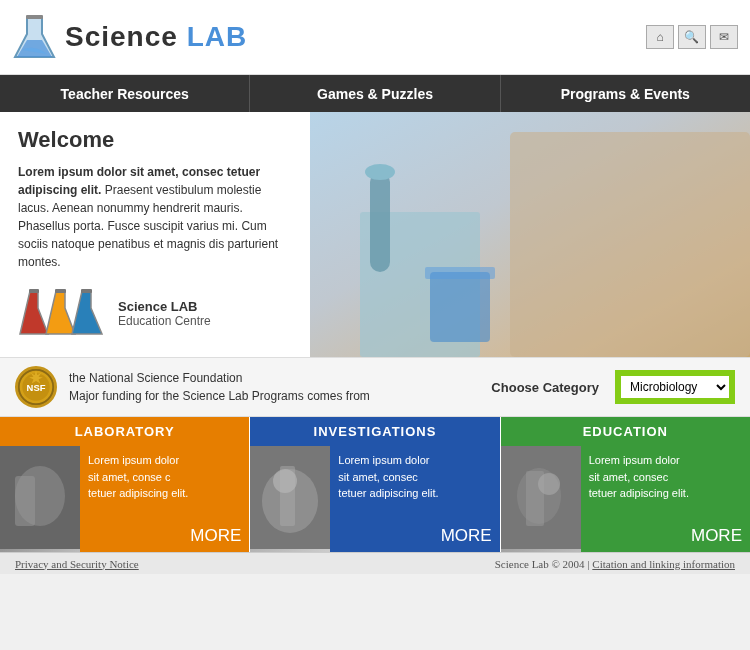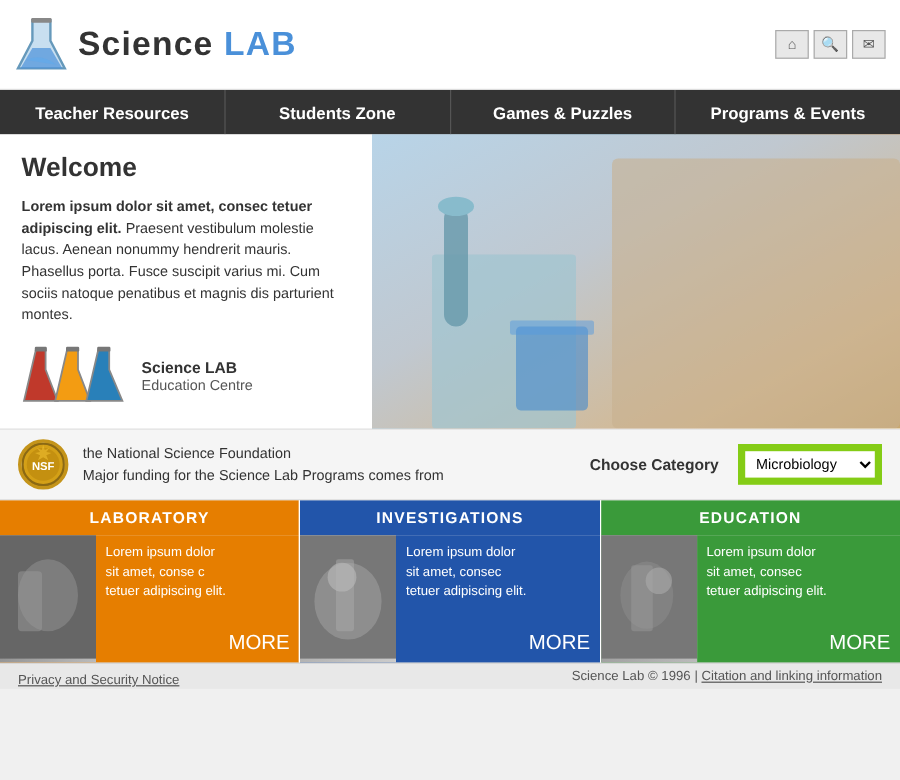--- a/index.html
+++ b/index.html
@@ -52,21 +52,21 @@
     .thumb-green { background: linear-gradient(135deg, #999 40%, #bbb 100%); }
     .cat-text-area { flex: 1; padding: 6px 8px; display: flex; flex-direction: row; justify-content: space-between; }
     .cat-desc { font-size: 11px; color: #fff; line-height: 1.5; }
     .cat-more-btn { align-self: flex-end; color: #fff; font-size: 17px; font-weight: normal; cursor: pointer; margin-top: 4px; }
     .cat-body-orange { background: #e67e00; }
     .cat-body-blue { background: #2255aa; }
     .cat-body-green { background: #3a9a3a; }
     .cat-divider { width: 1px; background: #fff; }
 
     
-    #footer { background: #e8e8e8; border-top: 1px solid #ccc; display: flex; justify-content: space-between; padding: 5px 15px; height: 22px; }
+    #footer { background: #e8e8e8; border-top: 1px solid #ccc; display: flex; align-items: center; justify-content: space-between; padding: 5px 15px; height: 22px; font-family: Liberation Serif, serif; }
     #footer-left a { font-size: 11px; color: #555; text-decoration: underline; }
     #footer-right { font-size: 11px; color: #555; }
     #footer-right a { color: #555; text-decoration: underline; }
   </style>
 </head>
 <body>
 
 <div id="header">
   <div id="logo-area">
 
@@ -83,21 +83,20 @@
   </div>
   <div id="header-icons">
     <div class="header-icon-btn">⌂</div>
     <div class="header-icon-btn">🔍</div>
     <div class="header-icon-btn">✉</div>
   </div>
 </div>
 
 <div id="nav">
   <div class="nav-item">Teacher Resources</div>
-  <div class="nav-item">Students Zone</div>
   <div class="nav-item">Games &amp; Puzzles</div>
   <div class="nav-item">Programs &amp; Events</div>
 </div>
 
 <div id="main">
   <div id="left-content">
     <div id="welcome-title">Welcome</div>
     <div id="welcome-text">
       <strong>Lorem ipsum dolor sit amet, consec tetuer adipiscing elit.</strong>
       <span> Praesent vestibulum molestie lacus. Aenean nonummy hendrerit mauris. Phasellus porta. Fusce suscipit varius mi. Cum sociis natoque penatibus et magnis dis parturient montes.</span>
@@ -228,16 +227,16 @@
       </div>
     </div>
   </div>
 </div>
 
 <div id="footer">
   <div id="footer-left">
     <a href="#">Privacy and Security Notice</a>
   </div>
   <div id="footer-right">
-    <span>Science Lab © 1996  |</span>
+    <span>Science Lab © 2004  |</span>
     <a href="#">Citation and linking information</a>
   </div>
 </div>
 
 </body></html>

